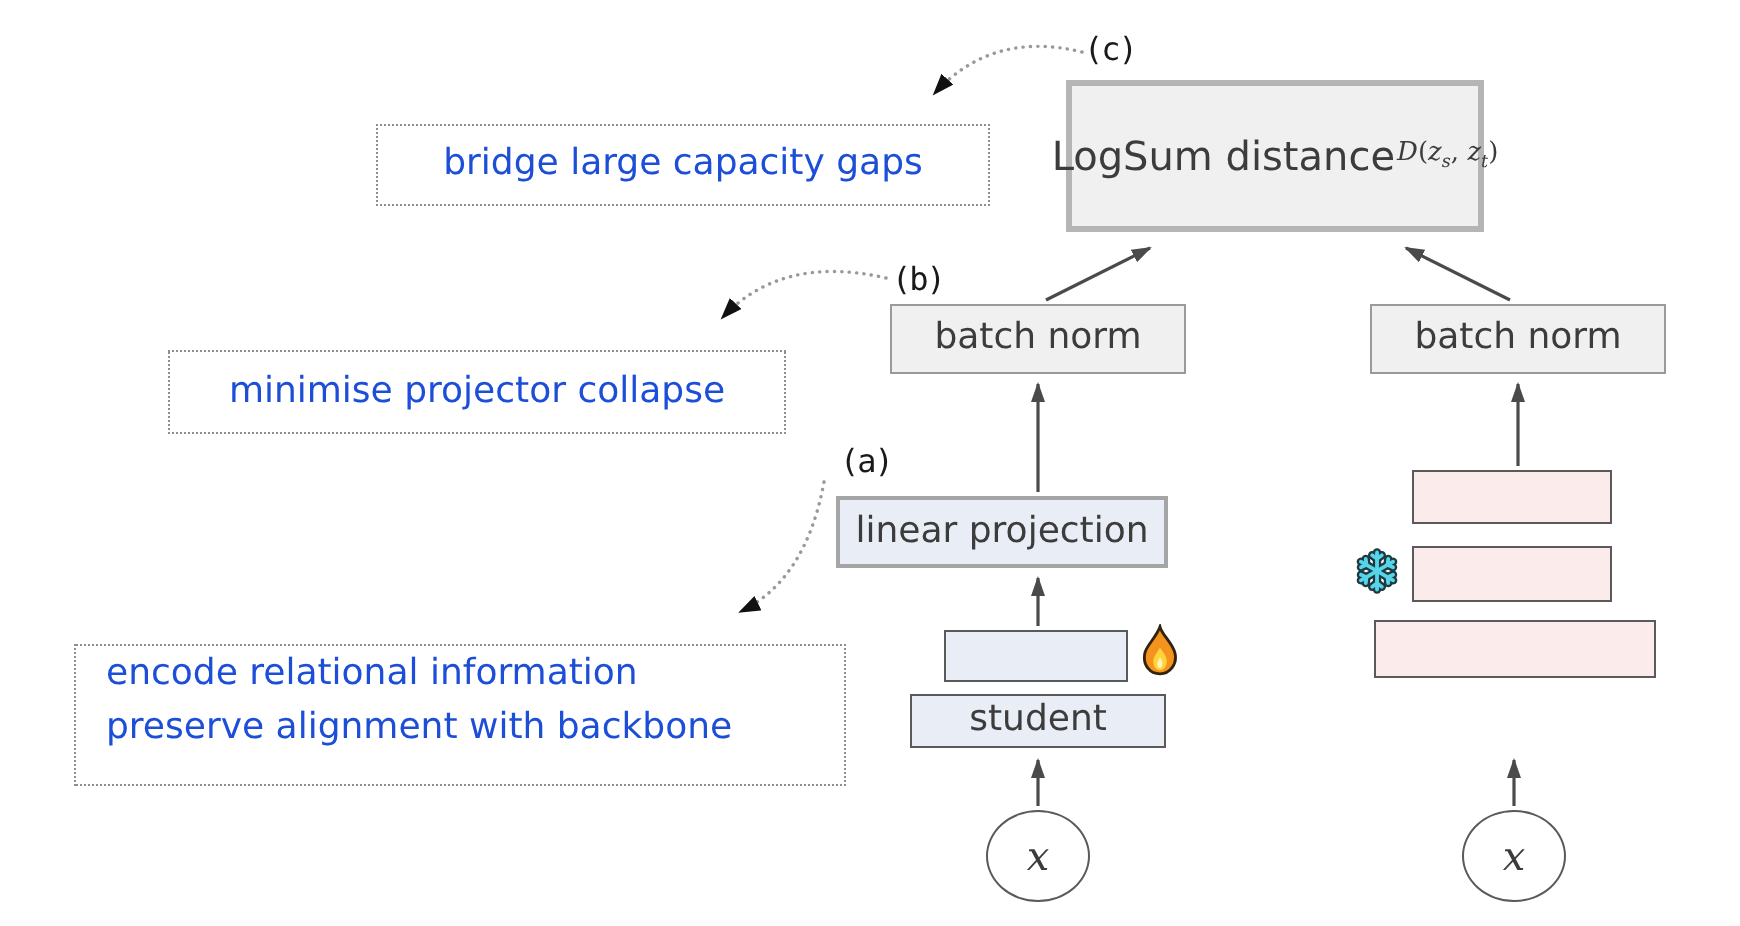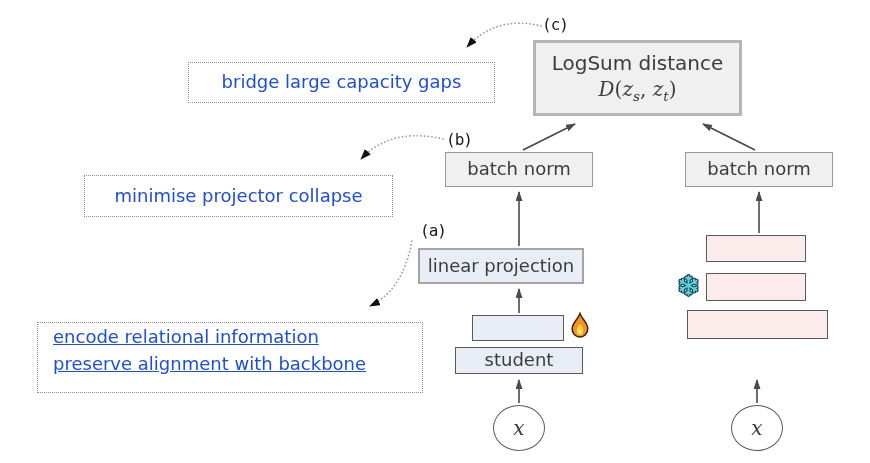--- a/index.html
+++ b/index.html
@@ -21,26 +21,26 @@
     position:absolute;font-family:"DejaVu Sans Mono","Liberation Mono",monospace;
     font-size:16px;color:#1a1a1a;letter-spacing:-1px;
   }
   .math{font-family:"DejaVu Serif","Liberation Serif",serif;font-style:italic;}
   .math sub{font-size:0.68em;}
   .circle{border-radius:50%;background:#fff;font-size:20px;}
 
   
   #note-c{left:188px;top:62px;width:307px;height:41px;}
   #note-b{left:84px;top:175px;width:309px;height:42px;}
-  #note-a{left:37px;top:322px;width:386px;height:71px;justify-content:flex-start;padding-left:15px;flex-direction:column;align-items:flex-start;text-decoration:underline;}
+  #note-a{left:37px;top:322px;width:386px;height:71px;justify-content:flex-start;padding-left:15px;flex-direction:column;align-items:flex-start;}
   #note-a .nline{line-height:27px;}
 
-  #logsum{left:533px;top:40px;width:209px;height:76px;border:3px solid #b5b5b5;background:#f0f0f0;flex-direction:column;justify-content:center;gap:1px;}
+  #logsum{left:533px;top:40px;width:209px;height:76px;border:3px solid #b5b5b5;background:#f0f0f0;flex-direction:row;justify-content:center;gap:1px;}
   #logsum .title{font-size:20px;}
-  #logsum .math{font-size:20px;font-style:normal;}
+  #logsum .math{font-size:13px;font-style:normal;}
   #logsum .math i{font-style:italic;}
 
   #bn-left {left:445px;top:152px;width:148px;height:35px;}
   #bn-right{left:685px;top:152px;width:148px;height:35px;}
 
   #linproj{left:418px;top:248px;width:166px;height:36px;border:2.4px solid #a5a5a5;}
 
   #s-block1{left:472px;top:315px;width:92px;height:26px;}
   #student {left:455px;top:347px;width:128px;height:27px;}
   #t-block1{left:706px;top:235px;width:100px;height:27px;}

